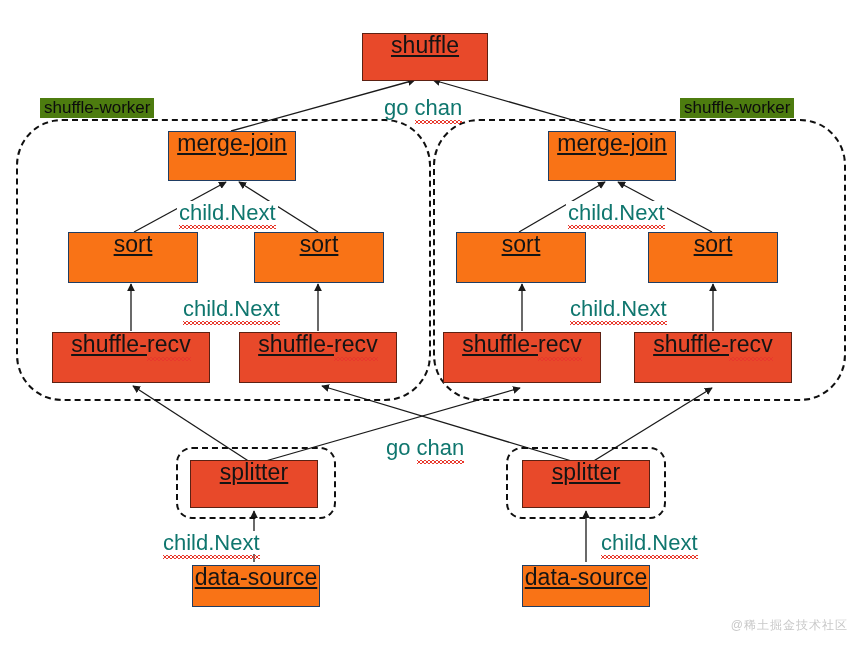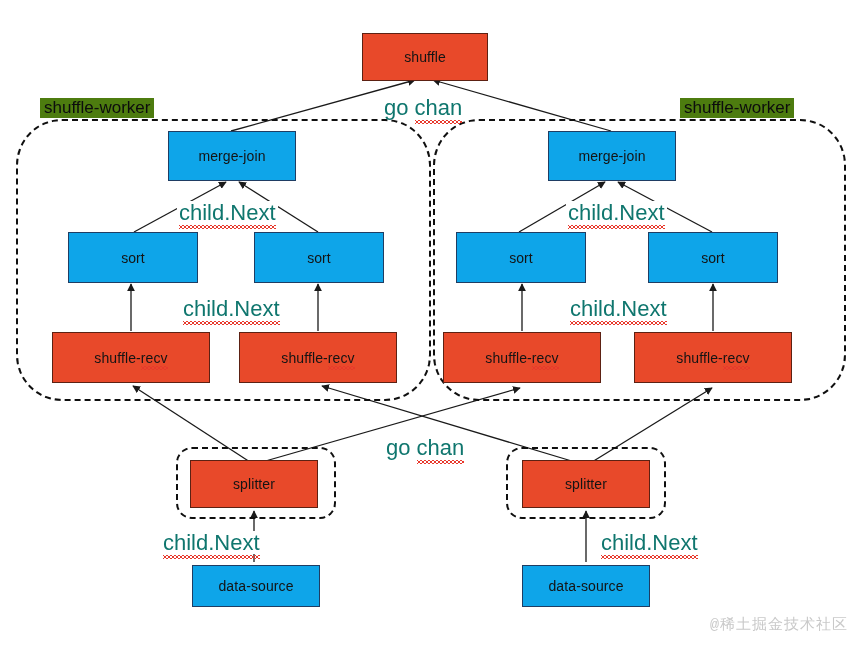--- a/index.html
+++ b/index.html
@@ -23,34 +23,35 @@
     left: 0;
     top: 0;
     width: 862px;
     height: 646px;
     pointer-events: none;
   }
   .node {
     position: absolute;
     box-sizing: border-box;
     display: flex;
-    align-items: center;
+    align-items: flex-start;
     justify-content: center;
-    font-size: 14px;
+    font-size: 23px;
     color: #141414;
     letter-spacing: .1px;
     white-space: nowrap;
     z-index: 5;
+    text-decoration: underline;
   }
   .node.orange {
     background: #e8492a;
     border: 1.6px solid #5c2113;
   }
   .node.blue {
-    background: #0ea5e9;
+    background: #f97316;
     border: 1.6px solid #1f3d63;
   }
   .node .txt {
     position: relative;
     display: inline-block;
     line-height: 1;
   }
   .group {
     position: absolute;
     box-sizing: border-box;
@@ -96,26 +97,25 @@
     background-image:
       linear-gradient(45deg, transparent 42%, #e8392c 42%, #e8392c 58%, transparent 58%),
       linear-gradient(-45deg, transparent 42%, #e8392c 42%, #e8392c 58%, transparent 58%);
     background-size: 4px 4px;
     background-repeat: repeat-x;
   }
   .watermark {
     position: absolute;
     right: 14px;
     bottom: 12px;
-    font-size: 15px;
+    font-size: 12px;
     color: #c9c9c9;
     letter-spacing: 1px;
     z-index: 9;
     white-space: nowrap;
-    font-family: Liberation Mono, monospace;
   }
 </style>
 </head>
 <body>
 
 <div id="canvas">
 
   <svg id="wires" viewBox="0 0 862 646" width="862" height="646" xmlns="http://www.w3.org/2000/svg">
     <defs>
       <marker id="ah" viewBox="0 0 10 10" refX="9" refY="5" markerWidth="6" markerHeight="6" orient="auto-start-reverse">

